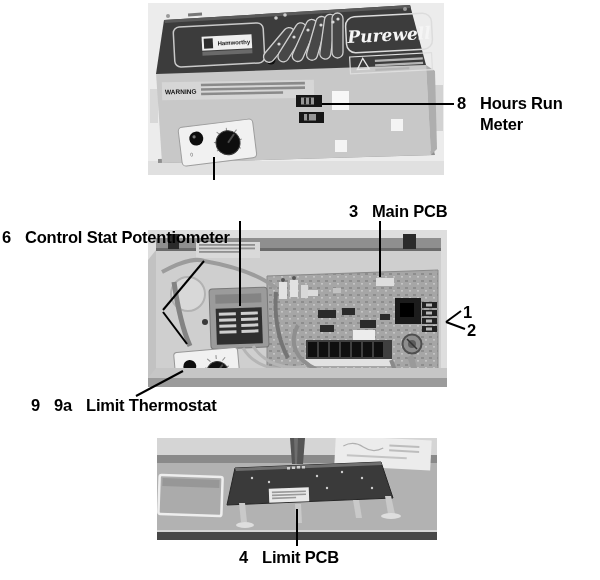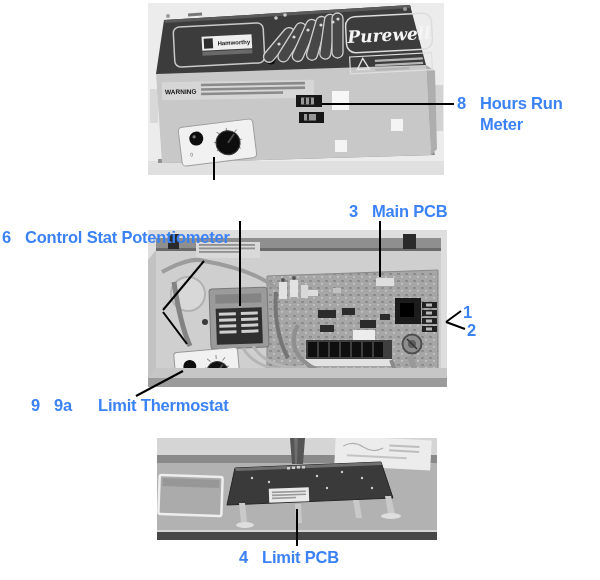--- a/index.html
+++ b/index.html
@@ -2,23 +2,23 @@
 <html><head>
 <meta charset="utf-8">
 <style>
   html,body{margin:0;padding:0;background:#fff;}
   .page{position:relative;width:600px;height:580px;background:#ffffff;overflow:hidden;
         font-family:"Liberation Sans", sans-serif;}
   .photo{position:absolute;overflow:hidden;background:#e9e9e9;}
   .photo svg{display:block;}
   .overlay{position:absolute;left:0;top:0;pointer-events:none;}
   .clabel{position:absolute;font-weight:bold;font-size:16.5px;line-height:21px;
-          color:#3b82f6;white-space:nowrap;letter-spacing:-0.2px;}
+          color:#000000;white-space:nowrap;letter-spacing:-0.2px;}
   .clabel .num{display:inline-block;min-width:13px;margin-right:10px;}
-  .clabel .num2{display:inline-block;min-width:22px;margin-right:22px;}
+  .clabel .num2{display:inline-block;min-width:22px;margin-right:10px;}
   .clabel .indent{margin-left:23px;}
   .row{display:block;}
 </style>
 </head>
 <body>
 
 <div class="page">
 
   <div class="photo" style="left:148px;top:3px;width:296px;height:172px;">
     <svg width="296" height="172" viewBox="0 0 296 172">

